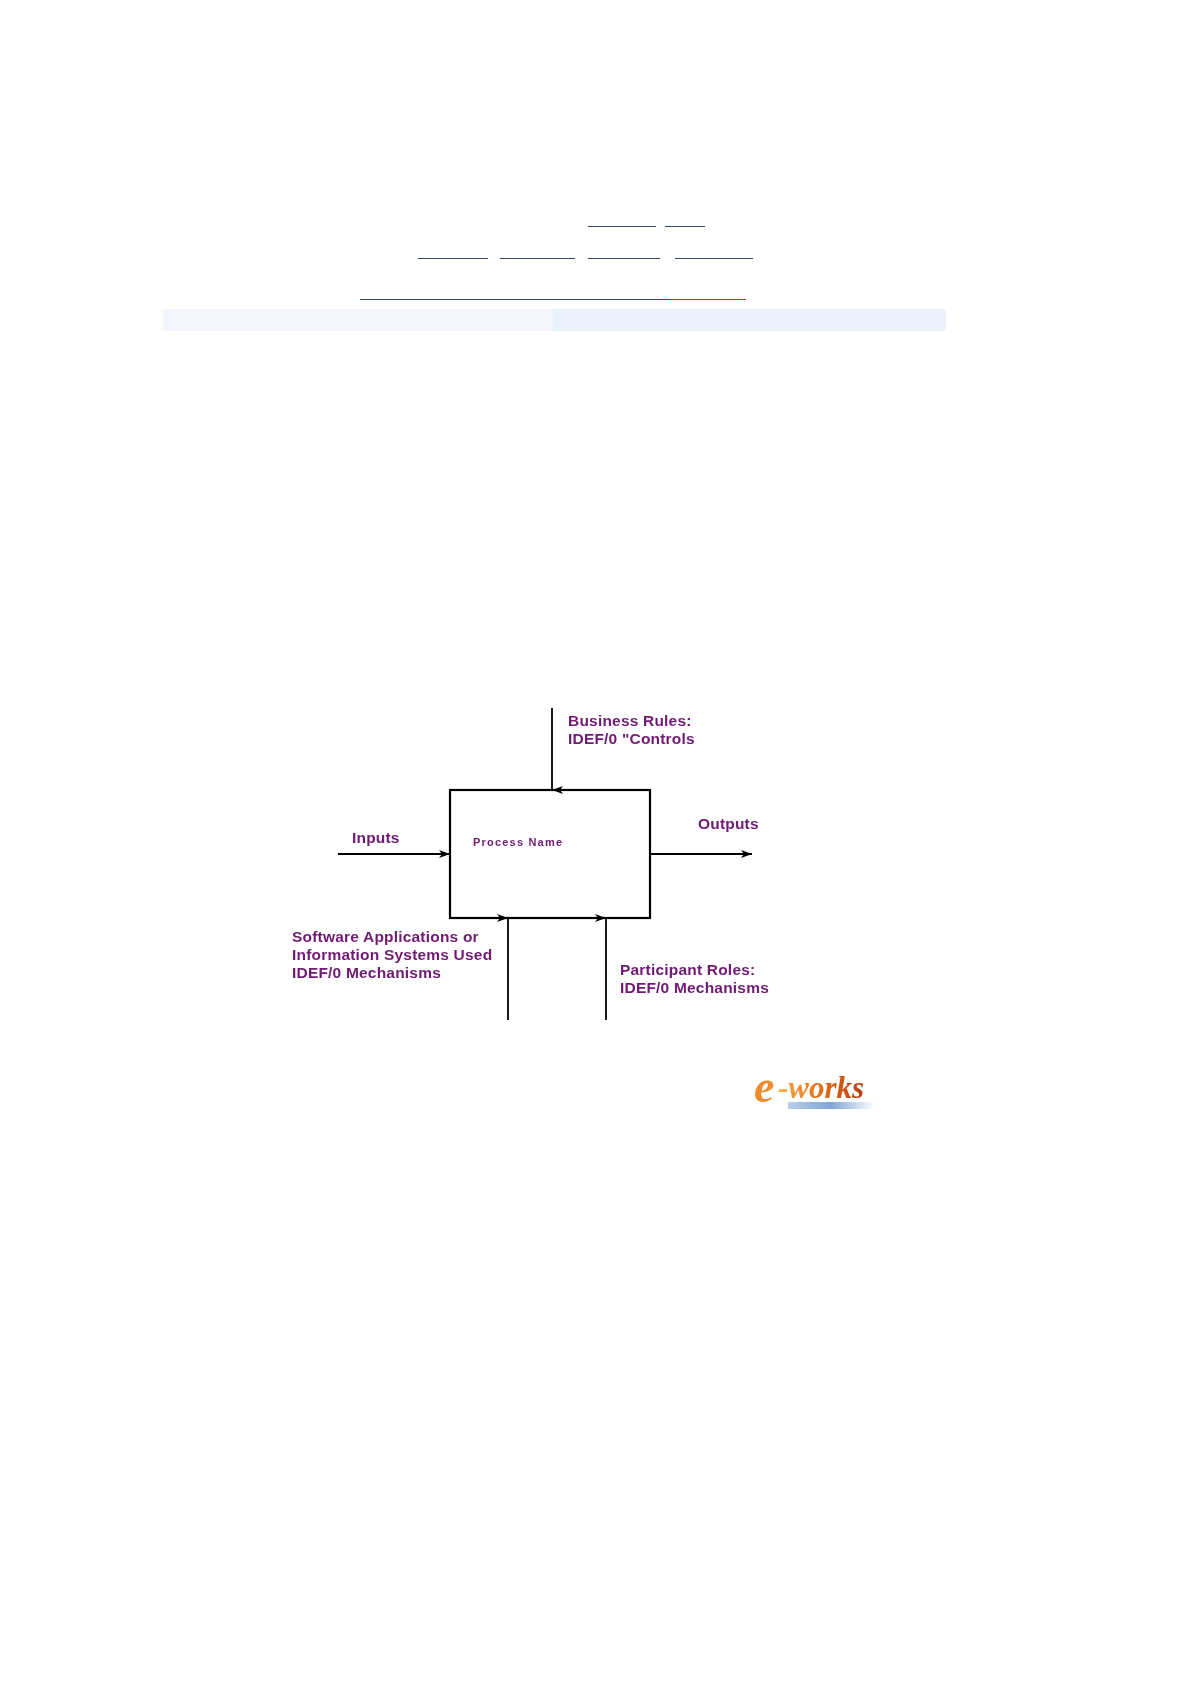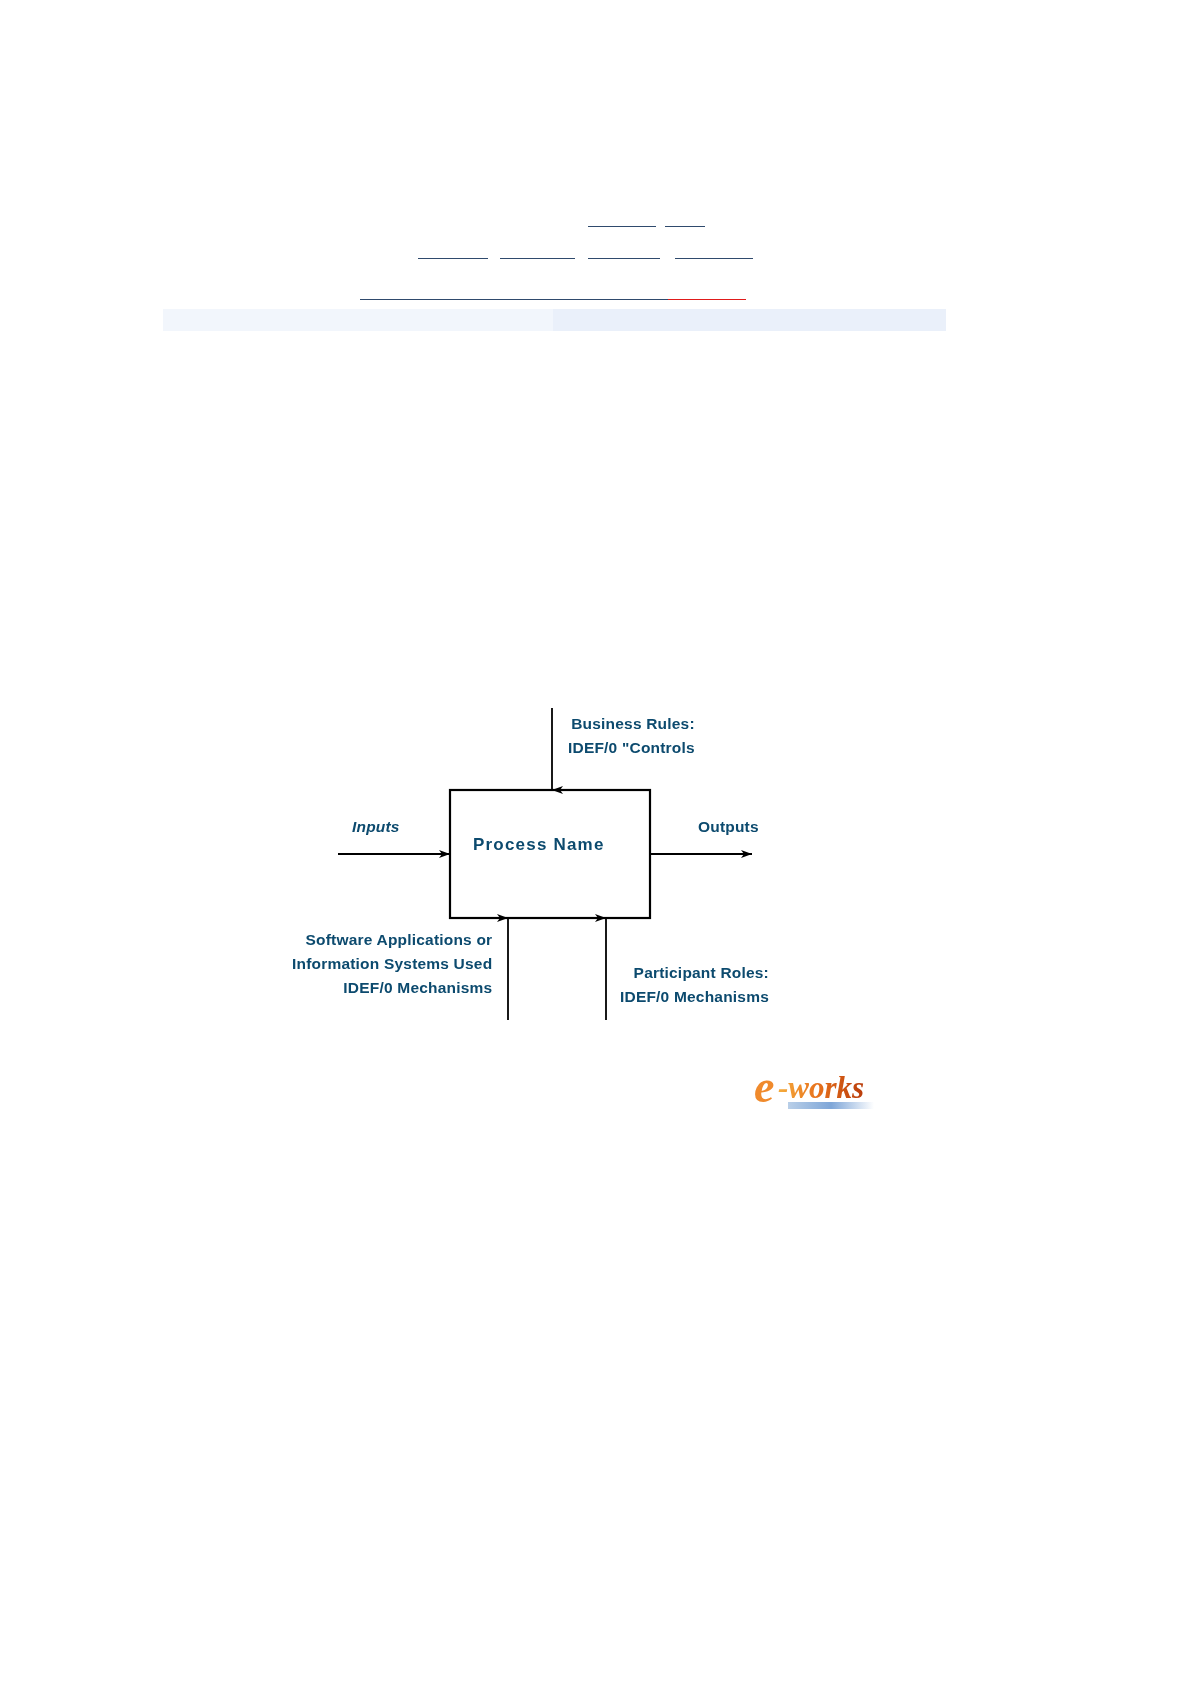--- a/index.html
+++ b/index.html
@@ -55,28 +55,27 @@
     height: 400px;
   }
   #diagram svg {
     display: block;
   }
   .dlabel {
     position: absolute;
     font-family: "Liberation Sans", sans-serif;
     font-weight: bold;
     font-size: 15.5px;
-    line-height: 24px;
-    color: #0c4a6e;
+    line-height: 18px;
+    color: #701a75;
     letter-spacing: 0.2px;
     white-space: pre;
-    text-align: right;
   }
   .dlabel.process {
-    font-size: 17px;
+    font-size: 11px;
     letter-spacing: 1.2px;
     font-weight: bold;
   }
 
   
   #eworks-logo {
     position: absolute;
     left: 752px;
     top: 1062px;
     width: 200px;
@@ -129,21 +128,21 @@
       <line x1="380" y1="164" x2="482" y2="164" stroke="#000000" stroke-width="1.8" marker-end="url(#arrRight)"></line>
 
       <line x1="238" y1="330" x2="238" y2="228" stroke="#000000" stroke-width="1.8" marker-end="url(#arrUp)"></line>
 
       <line x1="336" y1="330" x2="336" y2="228" stroke="#000000" stroke-width="1.8" marker-end="url(#arrUp)"></line>
     </svg>
 
     <div class="dlabel" style="left:298px; top:22px;">Business Rules:
 IDEF/0 "Controls</div>
 
-    <div class="dlabel" style="left:82px; top:125px;font-style:italic;">Inputs</div>
+    <div class="dlabel" style="left:82px; top:139px;">Inputs</div>
 
     <div class="dlabel process" style="left:203px; top:143px;">Process Name</div>
 
     <div class="dlabel" style="left:388px; top:125px;margin-left:40px;">Outputs</div>
 
     <div class="dlabel" style="left:22px; top:238px;">Software Applications or
 Information Systems Used
 IDEF/0 Mechanisms</div>
 
     <div class="dlabel" style="left:350px; top:271px;">Participant Roles:

